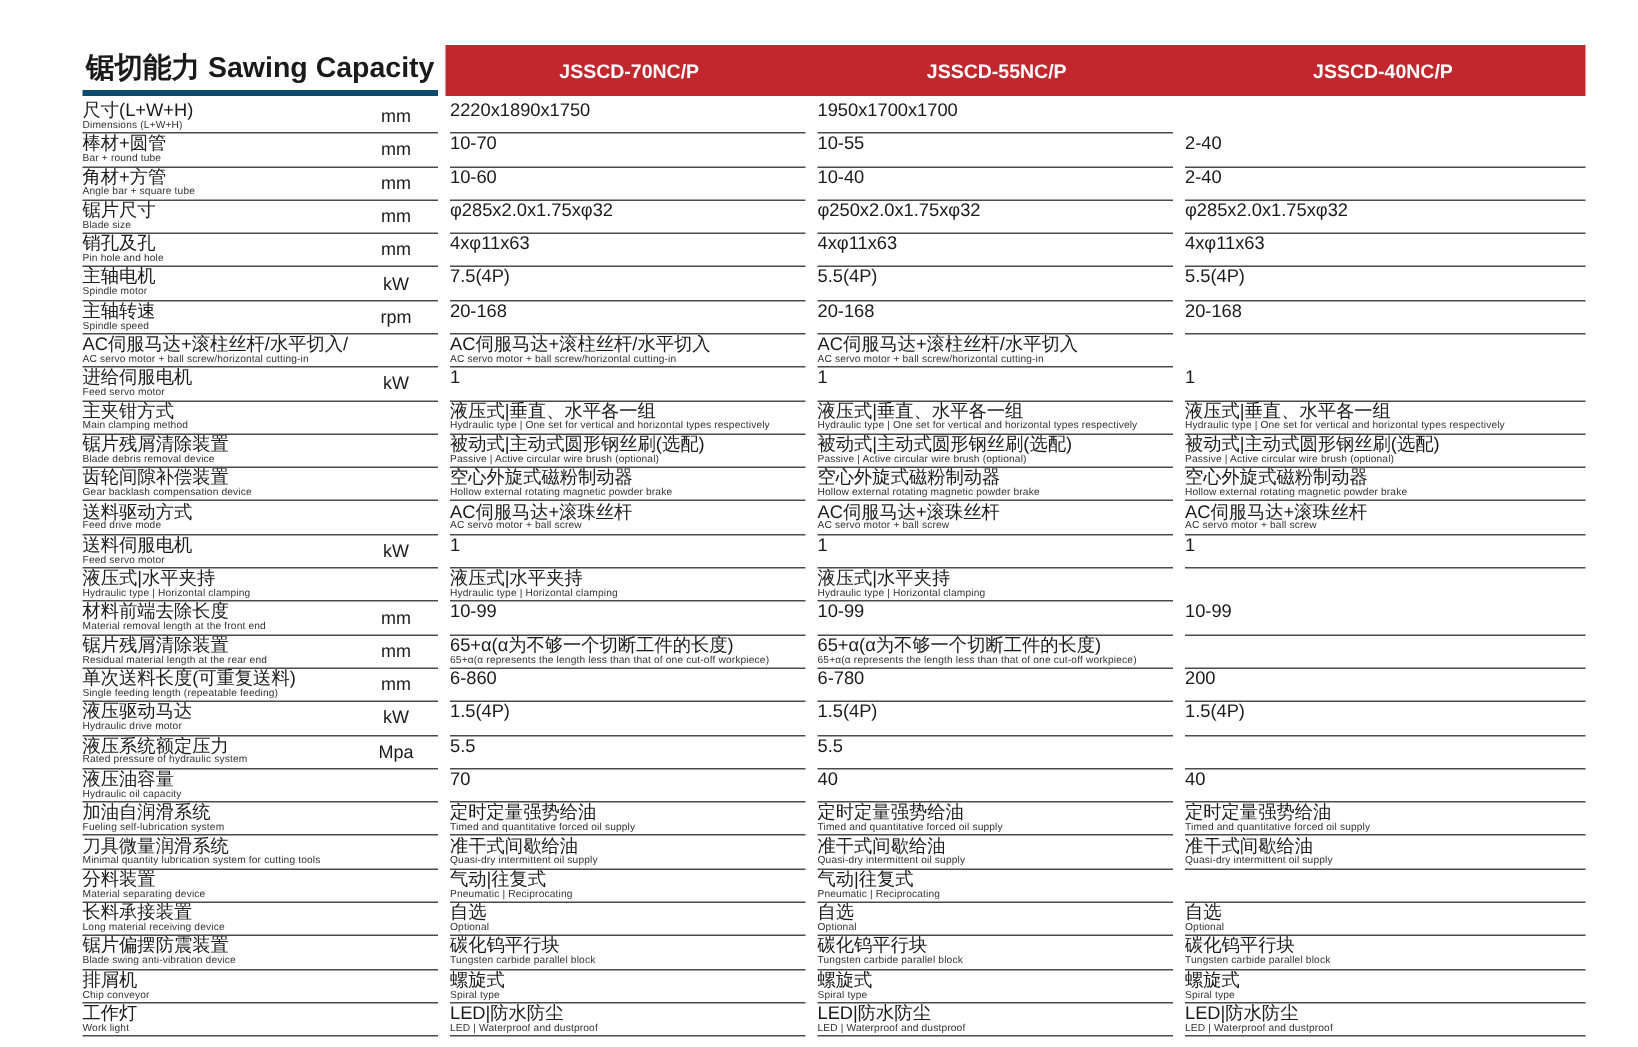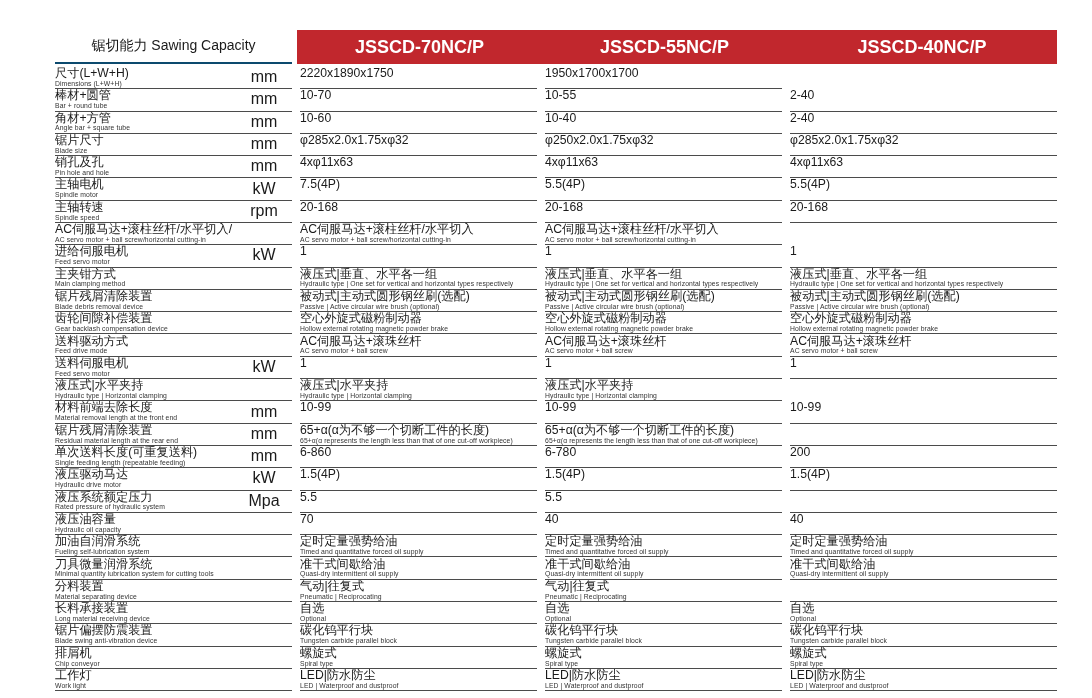--- a/index.html
+++ b/index.html
@@ -7,38 +7,38 @@
   body {
     width:1092px; height:698px; position:relative; overflow:hidden;
     font-family:"Liberation Sans","DejaVu Sans",sans-serif; color:#1a1a1a;
   }
   .spec-table { position:absolute; left:55px; top:30px; width:1002px; }
 
   
   .hdr { display:grid; grid-template-columns:237px 1fr; column-gap:5px; height:34px; margin-bottom:2px; }
   .hdr-title {
     display:flex; align-items:center; justify-content:center;
-    font-weight:normal; font-size:14px; border-bottom:2px solid #0c4a6e;
+    font-weight:bold; font-size:19px; border-bottom:4px solid #0c4a6e;
     white-space:nowrap;
   }
-  .red-band { display:flex; align-items:center; color:#ffffff; font-weight:bold; font-size:18px; }
+  .red-band { display:flex; align-items:center; color:#ffffff; font-weight:bold; font-size:13px; }
   .model { text-align:center; white-space:nowrap; }
   .model.m0 { width:245px; }
   .model.m1 { width:245px; }
   .model.m2 { flex:1; }
 
   
   .row { display:grid; grid-template-columns:237px 237px 237px 267px; column-gap:8px; height:22.3px; }
   .cell { border-bottom:1px solid #4b4b4b; }
   .cell-a { display:flex; }
   .two-line { display:flex; flex-direction:column; justify-content:space-between; padding-top:1px; padding-bottom:1px; }
   .lbl-block { flex:1; min-width:0; }
   .zh { font-size:12.2px; line-height:12.8px; color:#1a1a1a; white-space:nowrap; }
   .en { font-size:6.8px; line-height:7.4px; color:#333333; white-space:nowrap; letter-spacing:0.1px; }
-  .unit { width:56px; display:flex; align-items:center; justify-content:center; font-size:16px; color:#1a1a1a; flex:none; }
+  .unit { width:56px; display:flex; align-items:center; justify-content:center; font-size:12px; color:#1a1a1a; flex:none; }
 </style>
 </head>
 <body>
 
 <div class="spec-table">
   <div class="hdr">
     <div class="hdr-title">锯切能力 Sawing Capacity</div>
     <div class="red-band" style="background: rgb(193, 39, 45);">
       <div class="model m0">JSSCD-70NC/P</div>
       <div class="model m1">JSSCD-55NC/P</div>

